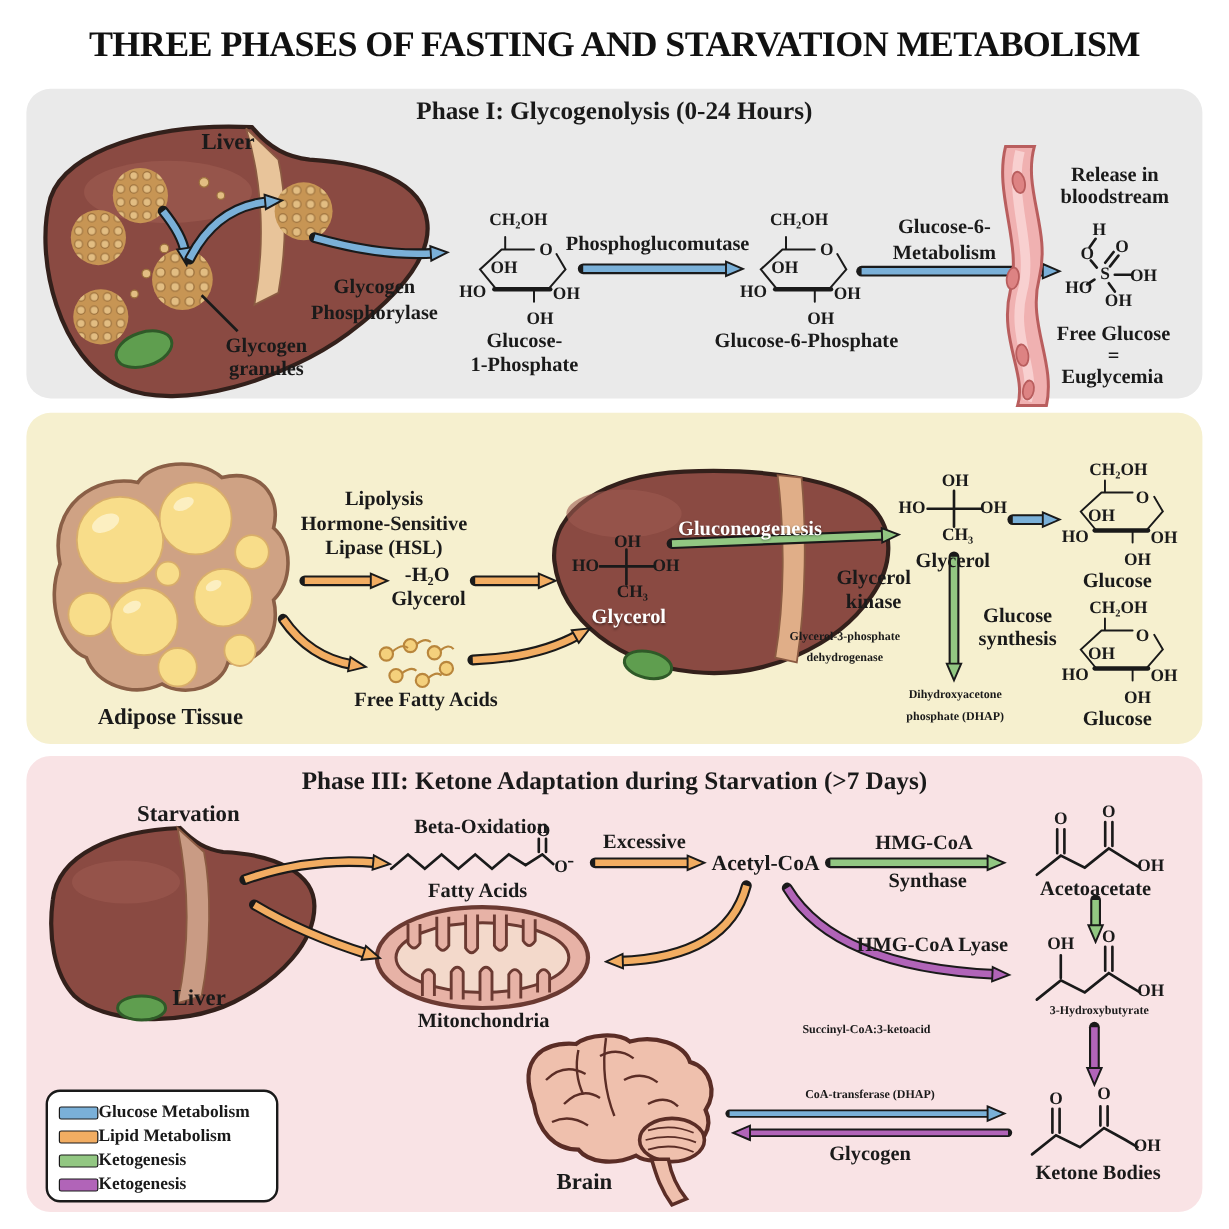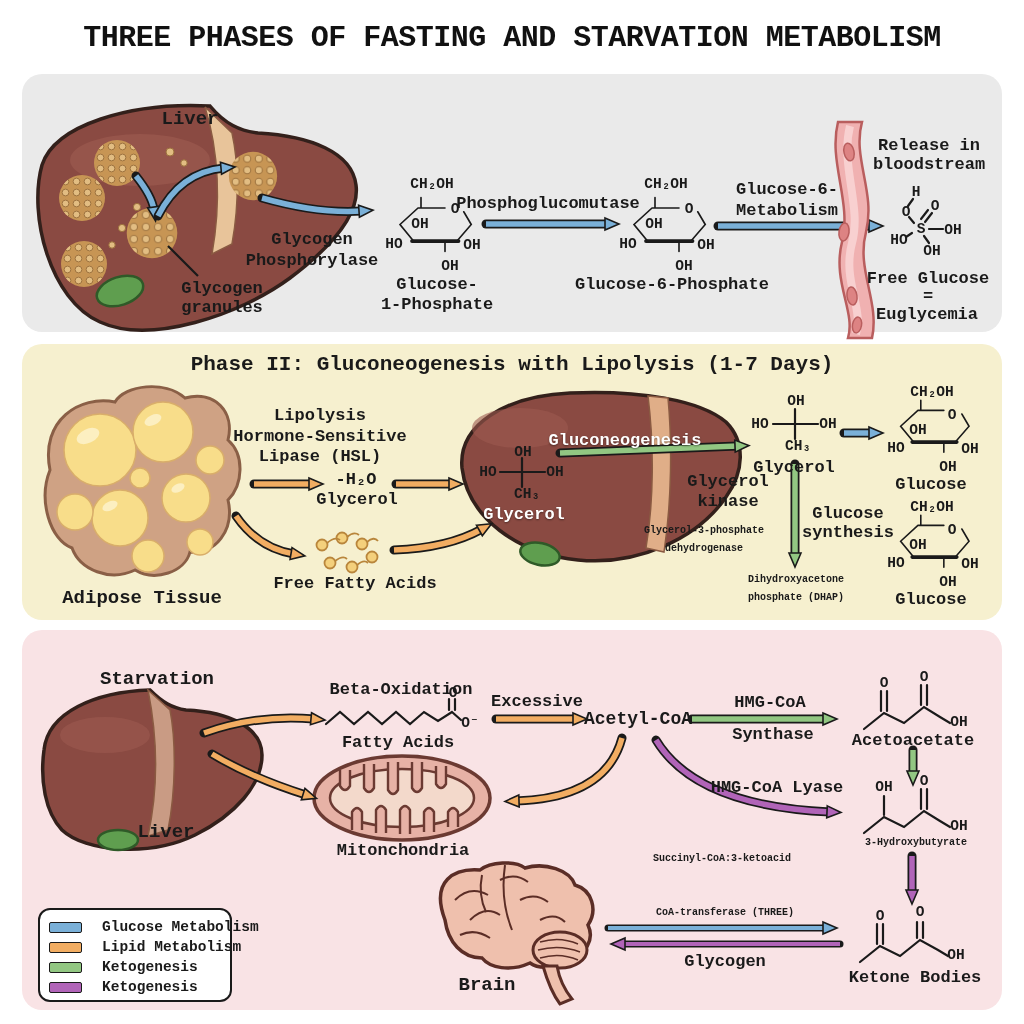--- a/index.html
+++ b/index.html
@@ -1,17 +1,17 @@
 <!DOCTYPE html>
 <html><head>
 <meta charset="utf-8">
 <style>
   html,body{margin:0;padding:0;background:#fff;}
   .canvas{position:relative;width:1024px;height:1024px;background:#fff;overflow:hidden;
-          font-family:Liberation Mono, monospace;}
+          font-family:Liberation Serif, serif;}
   .panel{position:absolute;border-radius:20px;}
   .p1{left:22px;top:74px;width:980px;height:258px;background:#eaeaea;}
   .p2{left:22px;top:344px;width:980px;height:276px;background:#f6f0cf;}
   .p3{left:22px;top:630px;width:980px;height:380px;background:#f9e3e5;}
   svg.art{position:absolute;left:0;top:0;}
   .lbl{position:absolute;transform:translate(-50%,-50%);font-weight:bold;color:#1a1a1a;
        white-space:nowrap;font-size:16px;line-height:1;text-align:center;}
   .title{position:absolute;left:512px;top:38px;transform:translate(-50%,-50%);
          font-size:30px;font-weight:bold;letter-spacing:-0.5px;white-space:nowrap;color:#111;}
   .hdr{font-size:21px;}
@@ -22,21 +22,21 @@
   .wlbl{color:#fff;text-shadow:0 1px 2px rgba(0,0,0,.45);}
   .bond{stroke:#1a1a1a;stroke-width:2.2;fill:none;stroke-linecap:round;}
   .bondT{stroke-width:5;}
   .cas{stroke:#1a1a1a;stroke-width:9;fill:none;stroke-linecap:round;}
   .casThin{stroke:#1a1a1a;stroke-width:7;fill:none;stroke-linecap:round;}
   .ar{fill:none;stroke-linecap:butt;stroke-width:5.5;}
   .arThin{fill:none;stroke-width:4;}
   .cBlue{stroke:#7ab0d8;} .cOrange{stroke:#f2ad62;} .cGreen{stroke:#92c782;} .cPurple{stroke:#b164b8;}
   .legend{position:absolute;left:38px;top:908px;width:194px;height:94px;background:#fff;
           border:2.5px solid #1a1a1a;border-radius:12px;box-sizing:border-box;}
-  .lrow{position:absolute;left:9px;display:flex;align-items:center;gap:20px;height:16px;}
+  .lrow{position:absolute;left:9px;display:flex;align-items:center;gap:0;height:16px;}
   .sw{width:31px;height:9px;border:1.6px solid #1a1a1a;border-radius:2px;flex:0 0 auto;}
   .sw1{background:#7ab0d8;} .sw2{background:#f2ad62;} .sw3{background:#92c782;} .sw4{background:#b164b8;}
   .ltxt{font-weight:bold;font-size:14.5px;color:#1a1a1a;white-space:nowrap;}
 </style>
 </head>
 <body>
 
 <div class="canvas">
 
   <div class="panel p1"></div>
@@ -271,20 +271,21 @@
                            M884,815 V796 M921,809 V789 M927,809 V789"></path>
     </g>
     <g>
       <path class="bond" d="M860,962 L880,946 L900,956 L920,940 L938,950 L948,956
                            M877,944 V924 M883,944 V924 M917,938 V922 M923,938 V922"></path>
     </g>
   </svg>
 
   <div class="title">THREE PHASES OF FASTING AND STARVATION METABOLISM</div>
 
+  <div class="lbl hdr" style="left:512px;top:93px">Phase I: Glycogenolysis (0-24 Hours)</div>
   <div class="lbl big" style="left:190px;top:119px">Liver</div>
   <div class="lbl med" style="left:222px;top:288px">Glycogen</div>
   <div class="lbl med" style="left:222px;top:307px">granules</div>
   <div class="lbl med" style="left:312px;top:239px">Glycogen</div>
   <div class="lbl med" style="left:312px;top:260px">Phosphorylase</div>
 
   <div class="lbl atom" style="left:432px;top:184px">CH₂OH</div>
   <div class="lbl atom" style="left:455px;top:209px">O</div>
   <div class="lbl atom" style="left:420px;top:224px">OH</div>
   <div class="lbl atom" style="left:394px;top:244px">HO</div>
@@ -312,21 +313,20 @@
   <div class="lbl atom" style="left:906px;top:212px">O</div>
   <div class="lbl atom" style="left:935px;top:206px">O</div>
   <div class="lbl atom" style="left:921px;top:229px">S</div>
   <div class="lbl atom" style="left:953px;top:230px">OH</div>
   <div class="lbl atom" style="left:899px;top:240px">HO</div>
   <div class="lbl atom" style="left:932px;top:251px">OH</div>
   <div class="lbl med" style="left:928px;top:278px">Free Glucose</div>
   <div class="lbl med" style="left:928px;top:296px">=</div>
   <div class="lbl med" style="left:927px;top:314px">Euglycemia</div>
 
-  <div class="lbl hdr" style="left:512px;top:364px">Phase II: Gluconeogenesis with Lipolysis (1-7 Days)</div>
   <div class="lbl big" style="left:142px;top:598px">Adipose Tissue</div>
   <div class="lbl med" style="left:320px;top:415px">Lipolysis</div>
   <div class="lbl med" style="left:320px;top:436px">Hormone-Sensitive</div>
   <div class="lbl med" style="left:320px;top:456px">Lipase (HSL)</div>
   <div class="lbl med" style="left:356px;top:479px">-H₂O</div>
   <div class="lbl med" style="left:357px;top:499px">Glycerol</div>
   <div class="lbl med" style="left:355px;top:583px">Free Fatty Acids</div>
 
   <div class="lbl atom" style="left:523px;top:452px">OH</div>
   <div class="lbl atom" style="left:488px;top:472px">HO</div>
@@ -360,20 +360,21 @@
   <div class="lbl sm" style="left:796px;top:598px">phosphate (DHAP)</div>
 
   <div class="lbl atom" style="left:932px;top:507px">CH₂OH</div>
   <div class="lbl atom" style="left:952px;top:530px">O</div>
   <div class="lbl atom" style="left:918px;top:545px">OH</div>
   <div class="lbl atom" style="left:896px;top:563px">HO</div>
   <div class="lbl atom" style="left:970px;top:564px">OH</div>
   <div class="lbl atom" style="left:948px;top:582px">OH</div>
   <div class="lbl med" style="left:931px;top:599px">Glucose</div>
 
+  <div class="lbl hdr" style="left:512px;top:651px">Phase III: Ketone Adaptation during Starvation (&gt;7 Days)</div>
   <div class="lbl big" style="left:157px;top:679px">Starvation</div>
   <div class="lbl big" style="left:166px;top:832px">Liver</div>
   <div class="lbl med" style="left:401px;top:689px">Beta-Oxidation</div>
   <div class="lbl atom" style="left:453px;top:693px">O</div>
   <div class="lbl atom" style="left:470px;top:723px">O⁻</div>
   <div class="lbl med" style="left:398px;top:742px">Fatty Acids</div>
   <div class="lbl med" style="left:537px;top:701px">Excessive</div>
   <div class="lbl" style="left:638px;top:719px;font-size:18px">Acetyl-CoA</div>
   <div class="lbl med" style="left:770px;top:702px">HMG-CoA</div>
   <div class="lbl med" style="left:773px;top:734px">Synthase</div>
@@ -387,21 +388,21 @@
 
   <div class="lbl atom" style="left:884px;top:787px">OH</div>
   <div class="lbl atom" style="left:924px;top:781px">O</div>
   <div class="lbl atom" style="left:959px;top:826px">OH</div>
   <div class="lbl sm" style="left:916px;top:843px">3-Hydroxybutyrate</div>
 
   <div class="lbl med" style="left:403px;top:850px">Mitonchondria</div>
   <div class="lbl big" style="left:487px;top:985px">Brain</div>
 
   <div class="lbl sm" style="left:722px;top:859px">Succinyl-CoA:3-ketoacid</div>
-  <div class="lbl sm" style="left:725px;top:913px">CoA-transferase (THREE)</div>
+  <div class="lbl sm" style="left:725px;top:913px">CoA-transferase (DHAP)</div>
   <div class="lbl med" style="left:725px;top:961px">Glycogen</div>
 
   <div class="lbl atom" style="left:880px;top:916px">O</div>
   <div class="lbl atom" style="left:920px;top:912px">O</div>
   <div class="lbl atom" style="left:956px;top:955px">OH</div>
   <div class="lbl med" style="left:915px;top:977px">Ketone Bodies</div>
 
   <div class="legend">
     <div class="lrow" style="top:9px">
       <span class="sw sw1"></span>

